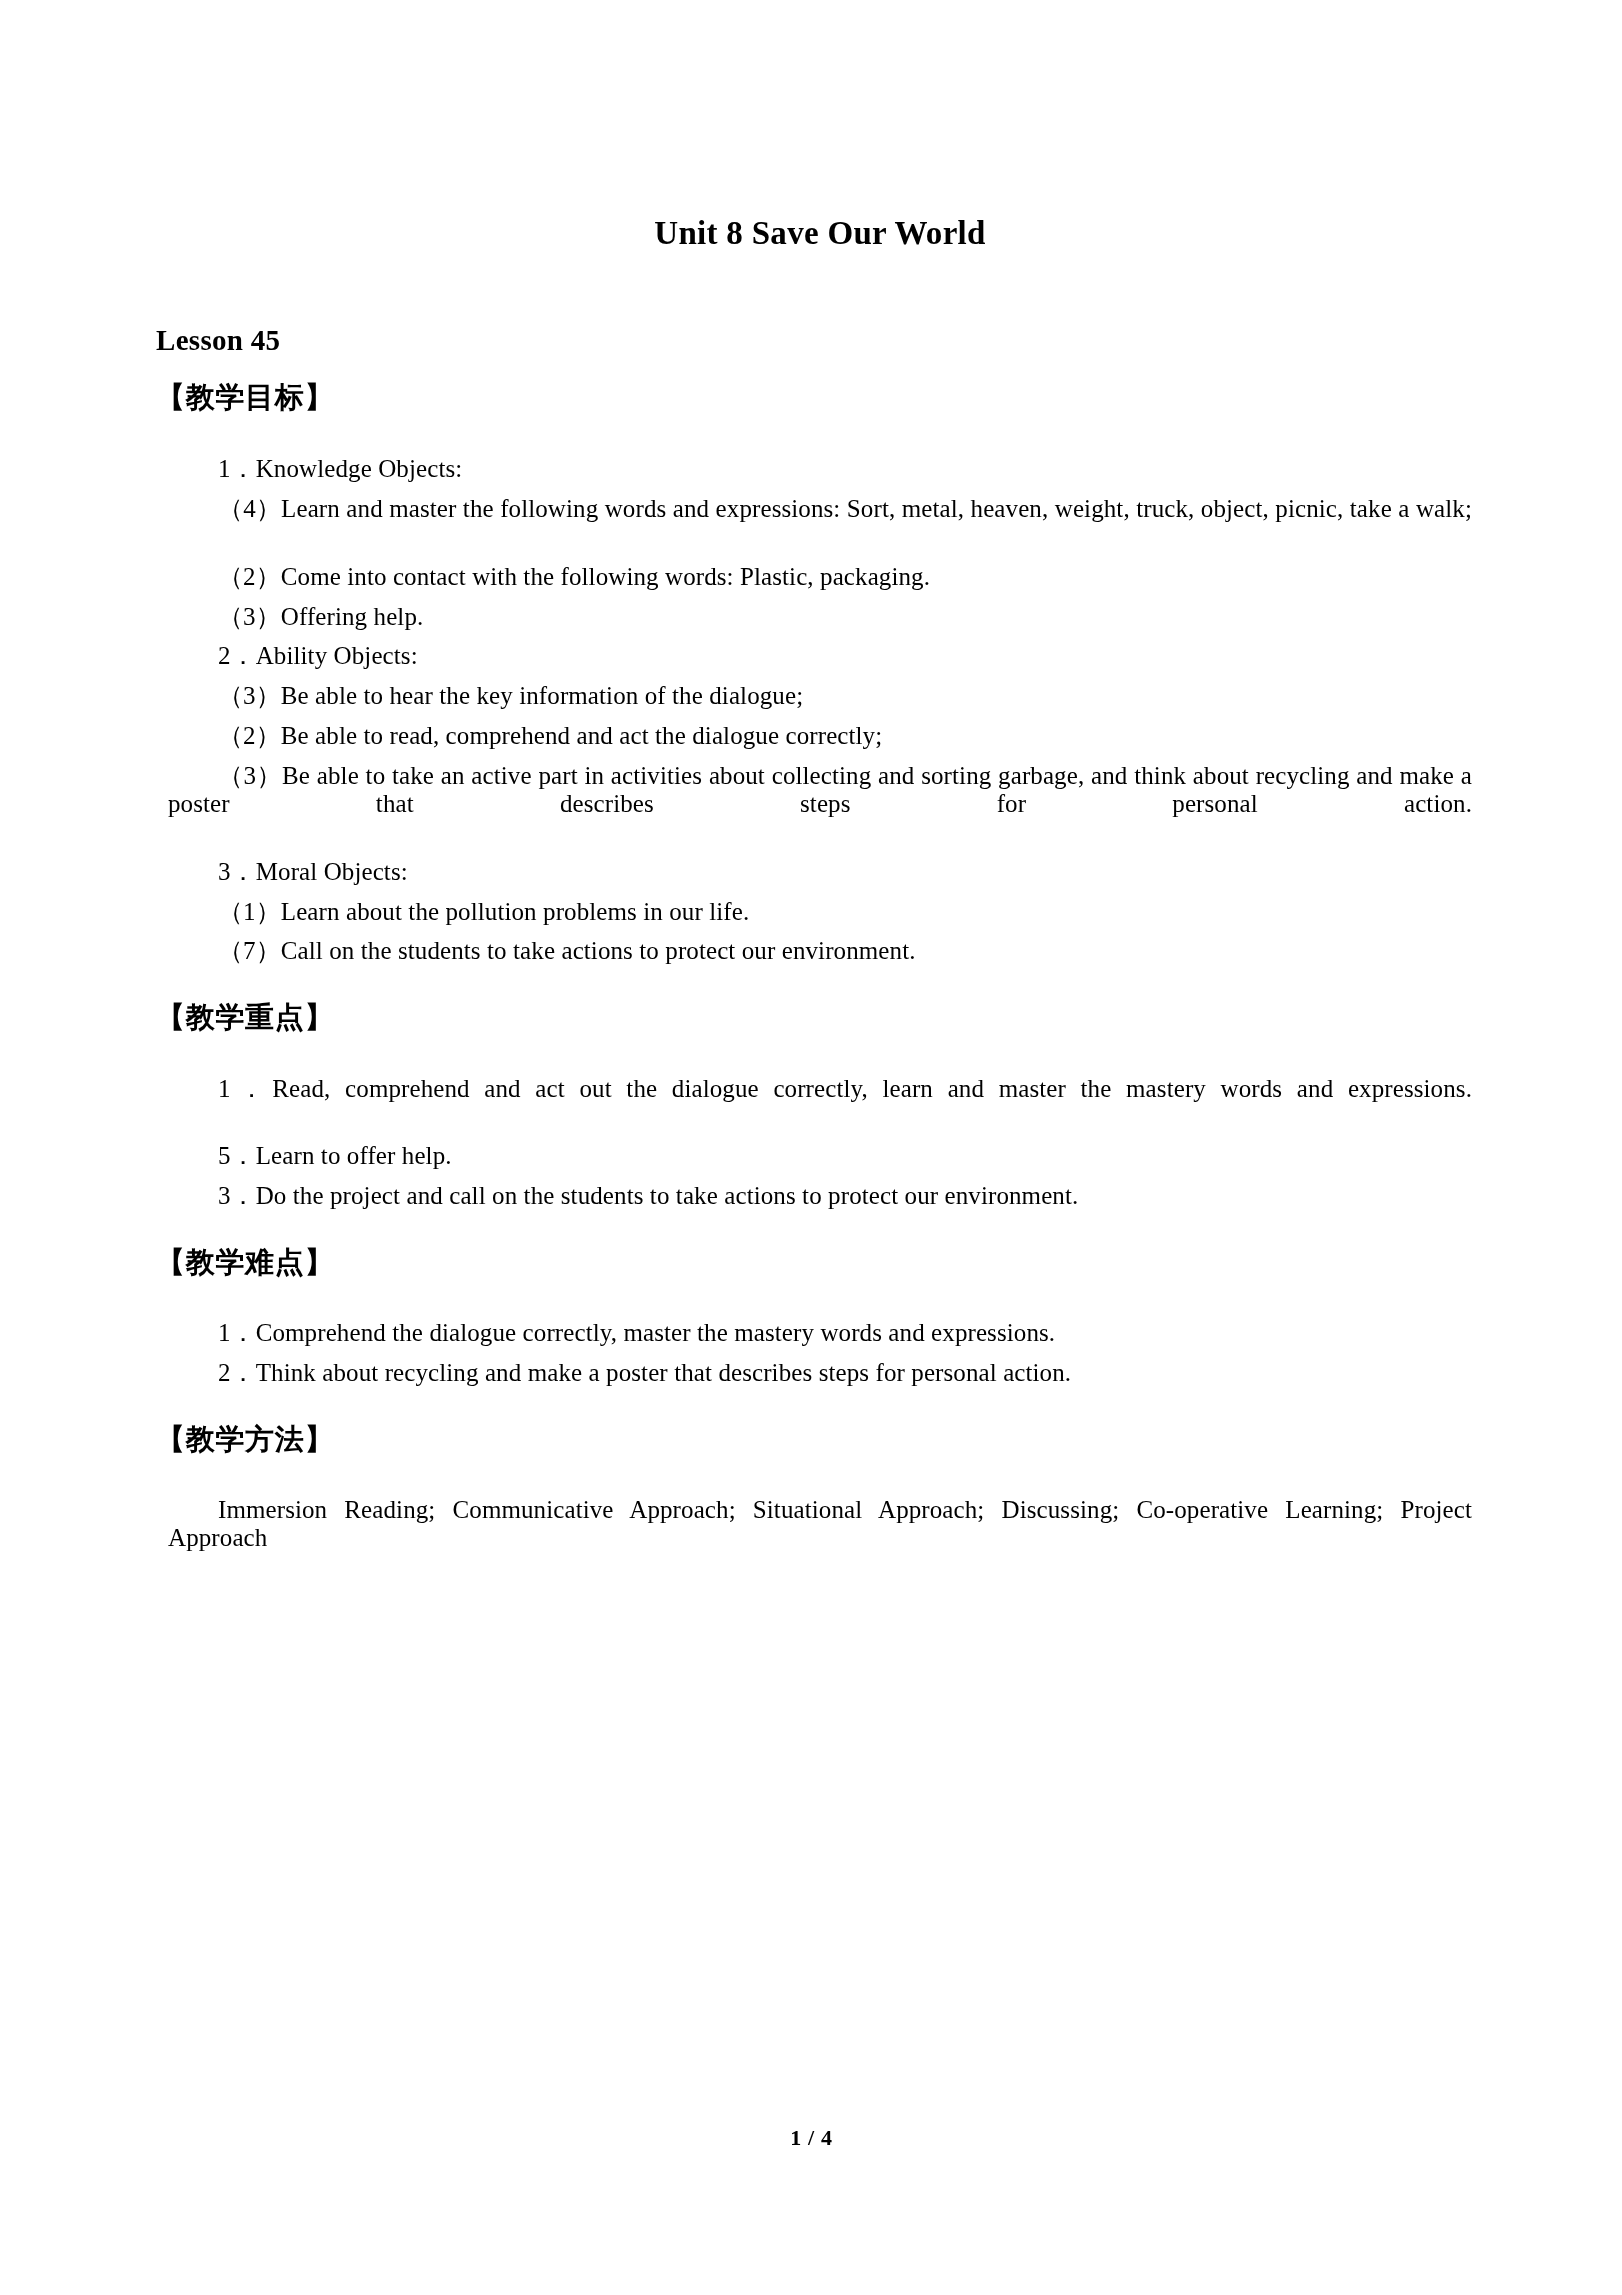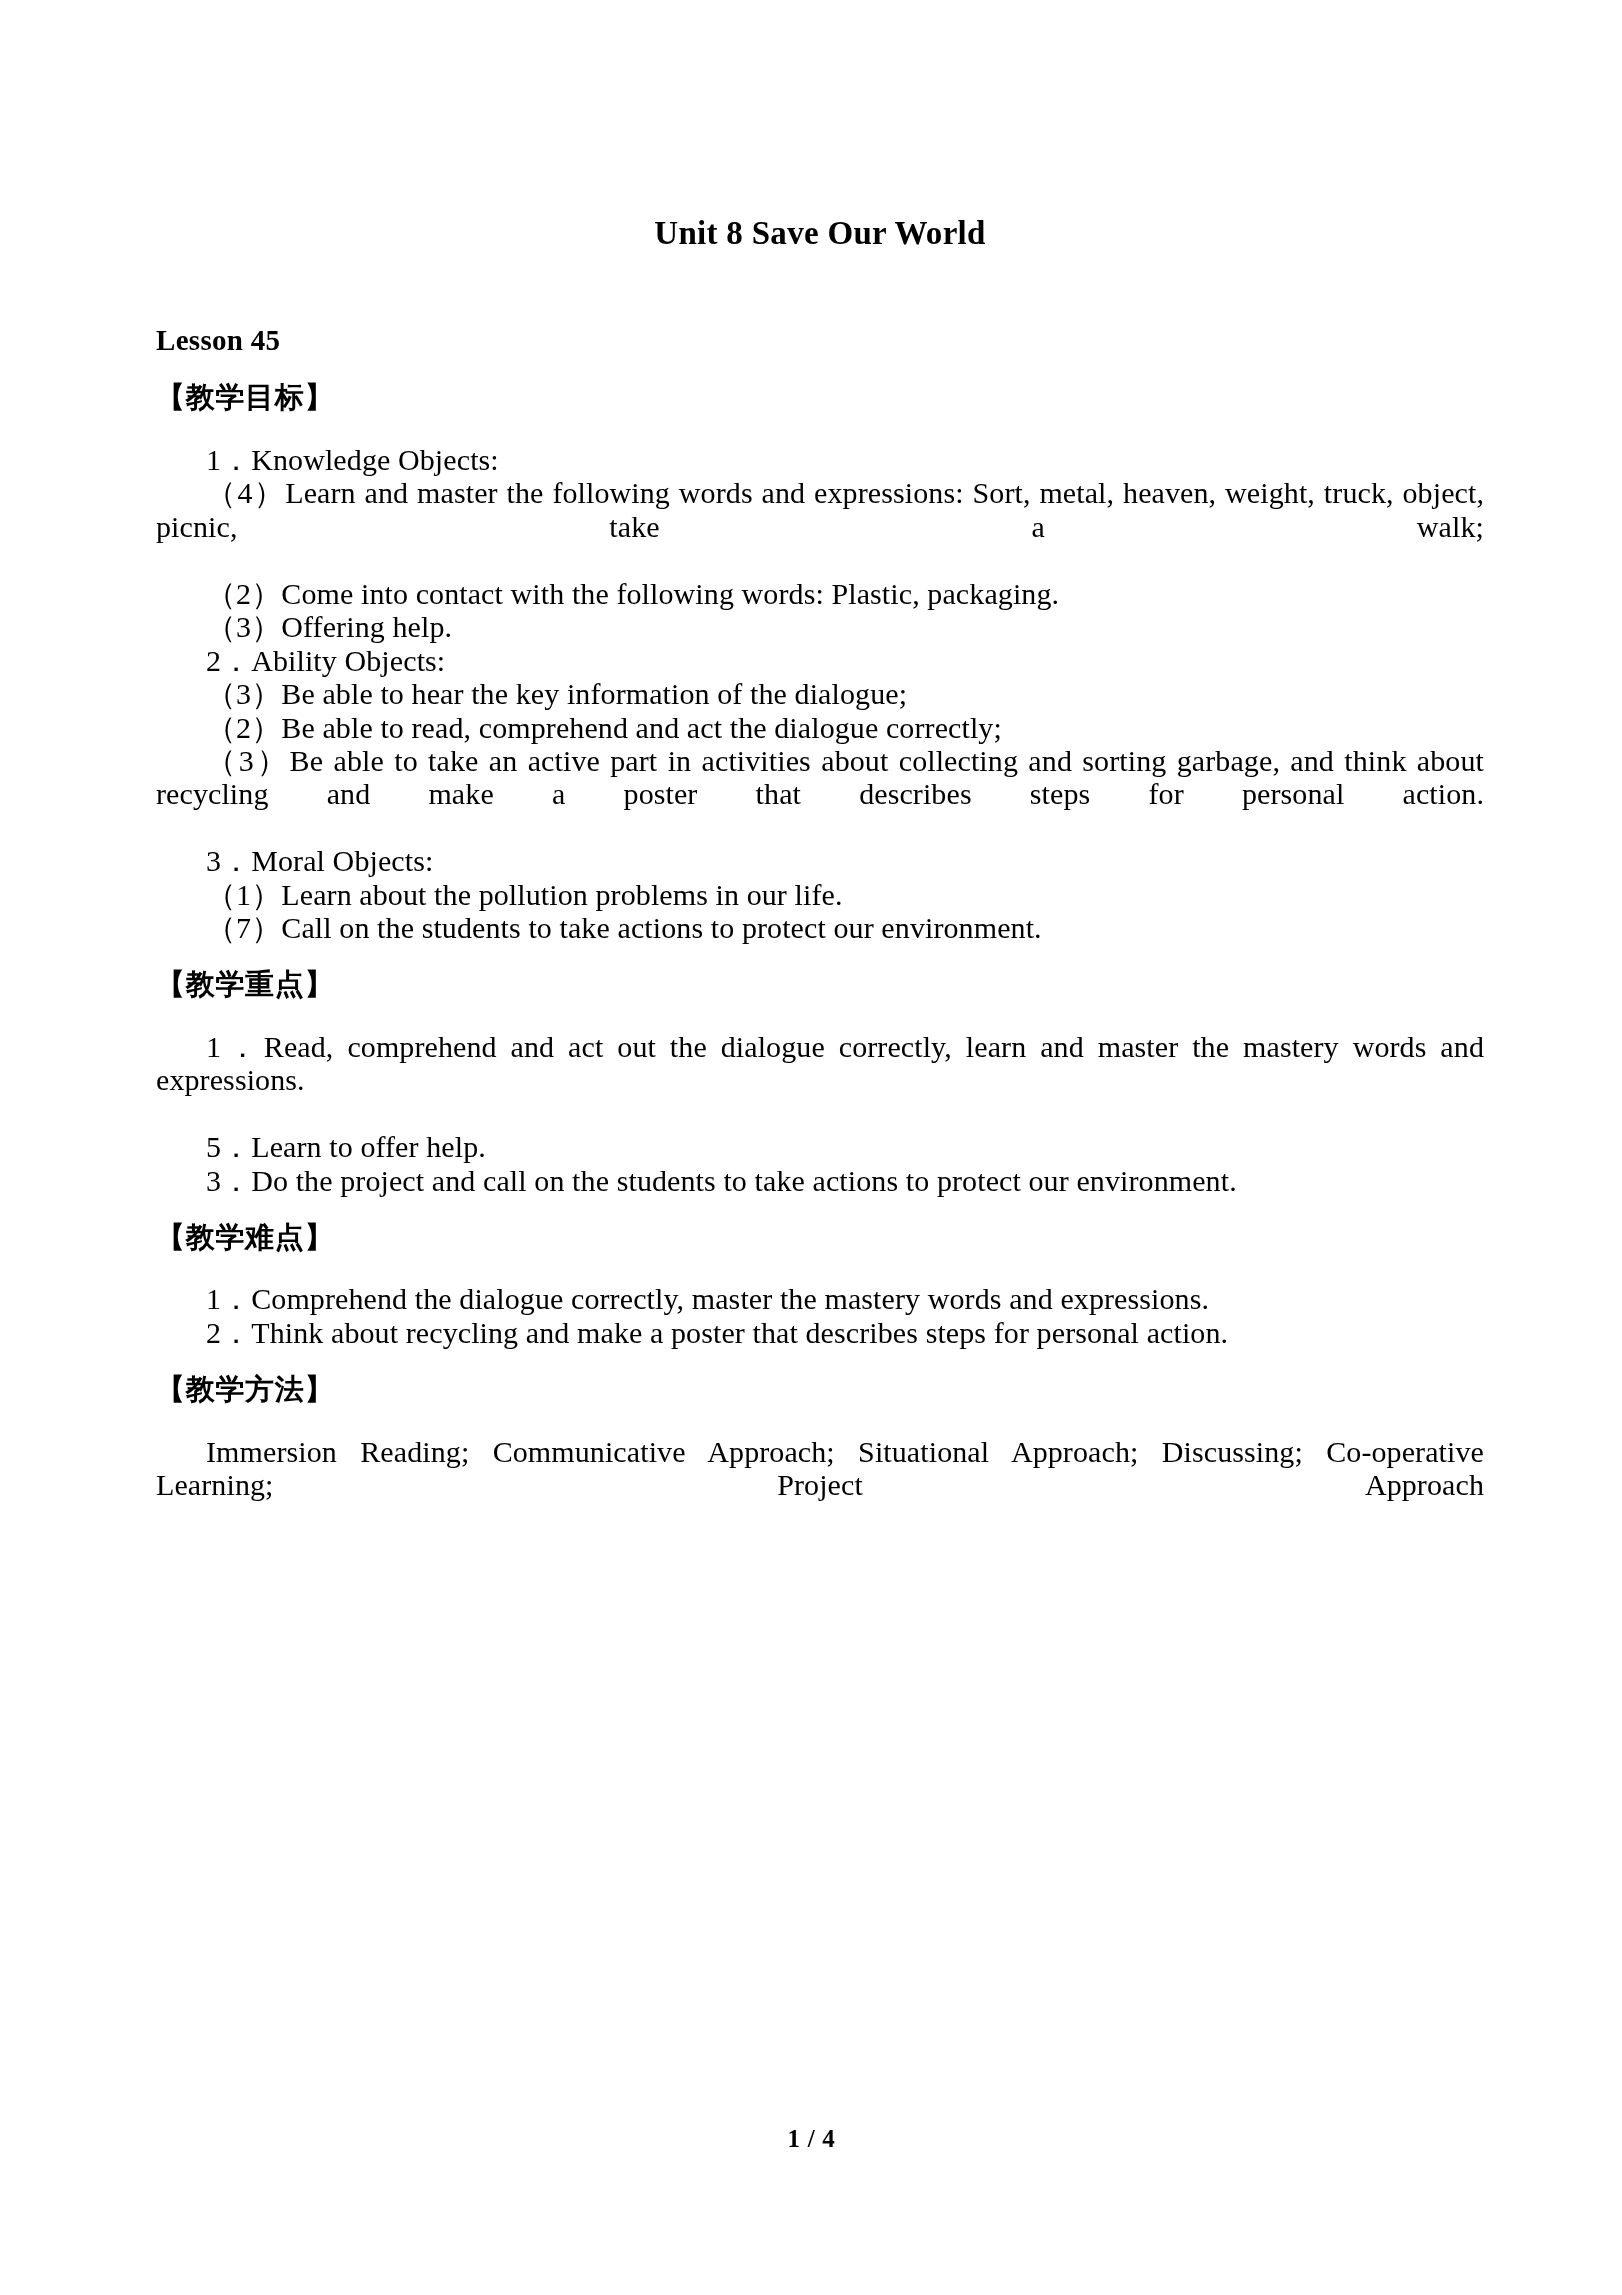--- a/index.html
+++ b/index.html
@@ -61,23 +61,23 @@
   }
   .section-heading .cjk {
     font-family: "DejaVu Sans", "Liberation Sans", sans-serif;
     font-weight: bold;
     letter-spacing: 0.7px;
   }
 
   .gap-before-heading { padding-top: 22.5px; }
 
   .body-line {
-    font-size: 30px;
+    font-size: 25px;
     line-height: 1.115;
-    margin: 0;
+    margin: 12px;
     text-align: justify;
     text-justify: inter-word;
     text-indent: 50px;
     letter-spacing: 0.1px;
   }
   
   .body-line.multi {
     text-align: justify;
   }
   .body-line.multi::after {
@@ -90,21 +90,21 @@
   }
 
   .para-spacer { height: 28px; }
 
   .footer {
     position: absolute;
     left: 0;
     width: 1623px;
     top: 2125px;
     text-align: center;
-    font-size: 25px;
+    font-size: 22px;
     font-weight: bold;
     font-family: "Liberation Serif", "DejaVu Serif", serif;
     letter-spacing: 0.7px;
   }
 </style>
 </head>
 <body>
 
 <div class="page">
 

